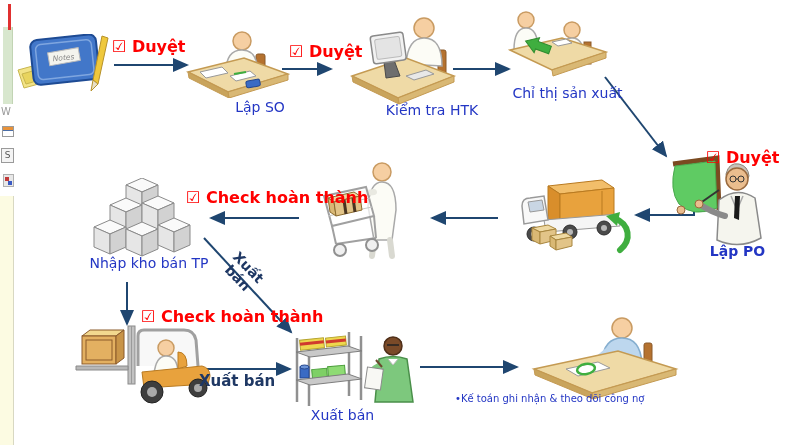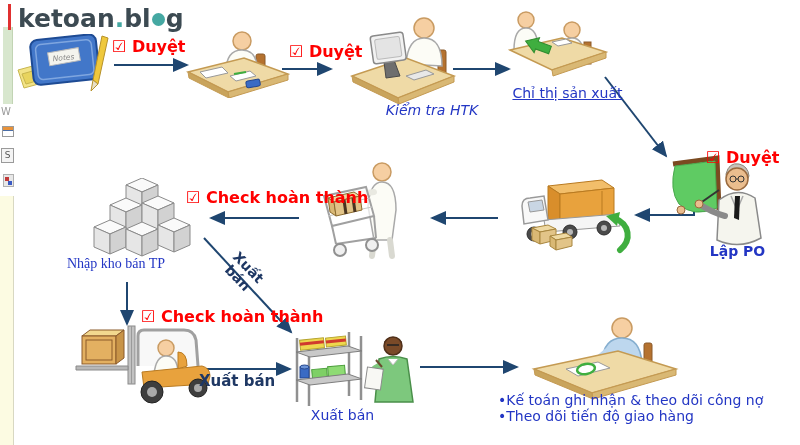--- a/index.html
+++ b/index.html
@@ -25,22 +25,22 @@
   .logo .o-dot{display:inline-block;width:13px;height:13px;border-radius:50%;
         background:var(--logo-teal,#45a8a2);margin:0 1px 1px 1px;vertical-align:baseline;}
   
   .lbl{position:absolute;color:var(--label-blue,#2336c4);font-size:14px;text-align:center;line-height:1.1;}
   .lbl.left{text-align:left;}
   .red-lbl{position:absolute;color:var(--accent-red,#ff0000);font-size:16px;font-weight:bold;white-space:nowrap;}
   .bold-navy{position:absolute;color:var(--navy-bold,#1f3864);font-size:15px;font-weight:bold;white-space:nowrap;}
   .diag{position:absolute;left:210px;top:258px;width:66px;color:var(--navy-bold,#1f3864);
         font-size:14px;font-weight:bold;text-align:center;line-height:1.05;
         transform:rotate(46deg);transform-origin:center;}
-  .bullets{position:absolute;left:498px;top:393px;width:290px;color:var(--label-blue,#2336c4);
-        font-size:14px;text-align:left;line-height:1.12;}
+  .bullets{position:absolute;left:455px;top:393px;width:290px;color:var(--label-blue,#2336c4);
+        font-size:10px;text-align:left;line-height:1.12;}
   .arrows{position:absolute;left:0;top:0;pointer-events:none;}
   .icon{position:absolute;}
 </style>
 </head>
 <body>
 
 <div class="canvas">
 
   <div class="strip">
     <div class="seg-green"></div>
@@ -50,21 +50,20 @@
       </div>
     <div class="s-box">S</div>
     <div class="dot-ico">
         <b></b>
         <s></s>
       </div>
     <div class="seg-cream"></div>
     <div class="red-sliver"></div>
   </div>
 
-  <div class="logo"><span>ketoan</span><span class="teal">.</span><span>bl</span><span class="o-dot"></span><span>g</span></div>
 
   <svg class="arrows" width="800" height="445">
     <defs>
       <marker id="ah" markerWidth="9" markerHeight="8" refX="7" refY="3.5" orient="auto">
         <path d="M0,0 L8,3.5 L0,7 Z" fill="#1f4670"></path>
       </marker>
     </defs>
     <g stroke="#1f4670" stroke-width="2" fill="none">
       <line x1="114" y1="65" x2="187" y2="65" marker-end="url(#ah)"></line>
       <line x1="282" y1="69" x2="331" y2="69" marker-end="url(#ah)"></line>
@@ -103,54 +102,55 @@
       <path d="M40 44 Q40 22 56 22 Q72 22 72 46 Z" fill="#fcfcf6" stroke="#a9a9a9" stroke-width="1.5"></path>
       <polygon points="2,44 58,30 102,46 42,64" fill="#efdaa6" stroke="#c49a52" stroke-width="1.5"></polygon>
       <polygon points="42,64 102,46 102,52 43,70" fill="#d9b874" stroke="#c49a52"></polygon>
       <polygon points="2,44 42,64 43,70 3,50" fill="#c9a45c" stroke="#c49a52"></polygon>
       <polygon points="14,44 36,39 42,45 20,50" fill="#fff" stroke="#999"></polygon>
       <polygon points="44,48 64,43 70,48 50,53" fill="#fff" stroke="#999"></polygon>
       <line x1="48" y1="46" x2="60" y2="44" stroke="#3fae3f" stroke-width="2"></line>
       <rect x="60" y="52" width="14" height="7" rx="2" transform="rotate(-10 67 55)" fill="#3a6bc4" stroke="#24478f"></rect>
     </svg>
   </div>
+  <div class="lbl" style="left:210px;top:100px;width:100px;">Lập SO</div>
   <div class="red-lbl" style="left:289px;top:42px;">☑ Duyệt</div>
 
   <div class="icon" style="left:350px;top:14px;width:108px;height:92px;">
     <svg width="108" height="92" viewBox="0 0 108 92">
       <rect x="88" y="36" width="8" height="30" rx="2" fill="#b5722f" stroke="#8b5a2b"></rect>
       <circle cx="74" cy="14" r="10" fill="#f6cfa2" stroke="#c99b62" stroke-width="1.5"></circle>
       <path d="M56 50 Q58 24 74 24 Q92 24 92 52 Z" fill="#fcfcf6" stroke="#a9a9a9" stroke-width="1.5"></path>
       <polygon points="2,62 56,44 104,62 48,84" fill="#efdaa6" stroke="#c49a52" stroke-width="1.5"></polygon>
       <polygon points="48,84 104,62 104,68 49,90" fill="#d9b874" stroke="#c49a52"></polygon>
       <polygon points="2,62 48,84 49,90 3,68" fill="#c9a45c" stroke="#c49a52"></polygon>
       <polygon points="34,48 44,46 50,62 36,64" fill="#6e6e6e" stroke="#4a4a4a"></polygon>
       <g transform="rotate(-8 38 36)">
         <rect x="22" y="20" width="33" height="28" rx="3" fill="#f2f2f2" stroke="#8a8a8a" stroke-width="1.5"></rect>
         <rect x="26" y="24" width="25" height="20" rx="2" fill="#e4e4e4" stroke="#bbb"></rect>
       </g>
       <polygon points="56,62 76,56 84,60 64,66" fill="#e8e8e8" stroke="#999"></polygon>
     </svg>
   </div>
-  <div class="lbl" style="left:372px;top:103px;width:120px;font-style:italic;">Kiểm tra HTK</div>
+  <div class="lbl" style="left:372px;top:103px;width:120px;">Kiểm tra HTK</div>
 
   <div class="icon" style="left:506px;top:10px;width:104px;height:74px;">
     <svg width="104" height="74" viewBox="0 0 104 74">
       <circle cx="20" cy="10" r="8" fill="#f6cfa2" stroke="#c99b62" stroke-width="1.5"></circle>
       <path d="M8 40 Q8 18 20 18 Q32 18 32 40 Z" fill="#fcfcf6" stroke="#a9a9a9" stroke-width="1.5"></path>
       <circle cx="66" cy="20" r="8" fill="#f6cfa2" stroke="#c99b62" stroke-width="1.5"></circle>
       <path d="M54 46 Q54 28 66 28 Q78 28 78 48 Z" fill="#fcfcf6" stroke="#a9a9a9" stroke-width="1.5"></path>
       <rect x="78" y="32" width="7" height="22" fill="#b5722f" stroke="#8b5a2b"></rect>
       <polygon points="4,40 56,28 100,42 46,60" fill="#efdaa6" stroke="#c49a52" stroke-width="1.5"></polygon>
       <polygon points="46,60 100,42 100,48 47,66" fill="#d9b874" stroke="#c49a52"></polygon>
       <polygon points="46,32 60,29 66,33 52,36" fill="#fff" stroke="#999"></polygon>
       <polygon points="0,-4 14,-4 14,-8 26,0 14,8 14,4 0,4" transform="translate(44 40) rotate(200)" fill="#3fae3f" stroke="#2e8b2e"></polygon>
     </svg>
   </div>
-  <div class="lbl" style="left:505px;top:86px;width:125px;text-decoration:underline;">Chỉ thị sản xuất</div>
+  <div class="lbl" style="left:505px;top:86px;width:125px;">Chỉ thị sản xuất</div>
 
   <div class="icon" style="left:655px;top:152px;width:112px;height:104px;">
     <svg width="112" height="104" viewBox="0 0 112 104">
       <path d="M18 12 L62 6 L64 58" fill="none" stroke="#7b4a21" stroke-width="5"></path>
       <path d="M20 14 L60 9 L62 56 Q38 66 24 52 Q14 38 20 14 Z" fill="#5fcb63" stroke="#49a84d"></path>
       <path d="M71 22 Q74 10 84 12 Q93 14 94 24 L92 28 L72 28 Z" fill="#c9c2b8" stroke="#8a8378"></path>
       <circle cx="82" cy="27" r="11" fill="#eabd8e" stroke="#9a6a3e" stroke-width="1.5"></circle>
       <circle cx="78" cy="27" r="3" fill="none" stroke="#333"></circle>
       <circle cx="86" cy="27" r="3" fill="none" stroke="#333"></circle>
       <line x1="81" y1="27" x2="83" y2="27" stroke="#333"></line>
@@ -244,21 +244,21 @@
             <polygon points="16,14 32,7 32,27 16,34" fill="#d2d2d2"></polygon>
           </g>
         <g transform="translate(70 40)">
             <polygon points="0,7 16,0 32,7 16,14" fill="#fafafa"></polygon>
             <polygon points="0,7 16,14 16,34 0,27" fill="#e6e6e6"></polygon>
             <polygon points="16,14 32,7 32,27 16,34" fill="#d2d2d2"></polygon>
           </g>
       </g>
     </svg>
   </div>
-  <div class="lbl" style="left:41px;top:256px;width:150px;font-family:Liberation Serif, serif;">Nhập kho bán TP</div>
+  <div class="lbl" style="left:74px;top:256px;width:150px;">Nhập kho bán TP</div>
 
   <div class="diag">
     <div>Xuất</div>
     <div>bán</div>
   </div>
 
   <div class="icon" style="left:72px;top:322px;width:150px;height:86px;">
     <svg width="150" height="86" viewBox="0 0 150 86">
       <rect x="56" y="4" width="7" height="58" fill="#c2c2c2" stroke="#8a8a8a"></rect>
       <line x1="59.5" y1="4" x2="59.5" y2="62" stroke="#9a9a9a"></line>
@@ -324,16 +324,15 @@
       <line x1="62" y1="44" x2="66" y2="54" stroke="#e04848" stroke-width="2"></line>
       <polygon points="6,54 90,36 148,54 64,78" fill="#efdaa6" stroke="#c49a52" stroke-width="1.5"></polygon>
       <polygon points="64,78 148,54 148,60 65,84" fill="#d9b874" stroke="#c49a52"></polygon>
       <polygon points="6,54 64,78 65,84 7,60" fill="#c9a45c" stroke="#c49a52"></polygon>
       <polygon points="38,54 70,47 82,53 50,61" fill="#fff" stroke="#999"></polygon>
       <ellipse cx="58" cy="54" rx="9" ry="5" fill="none" stroke="#3fae3f" stroke-width="2.5" transform="rotate(-10 58 54)"></ellipse>
     </svg>
   </div>
   <div class="bullets">
     <div>•Kế toán ghi nhận &amp; theo dõi công nợ</div>
-    <div>•Theo dõi tiến độ giao hàng</div>
   </div>
 
 </div>
 
 </body></html>

